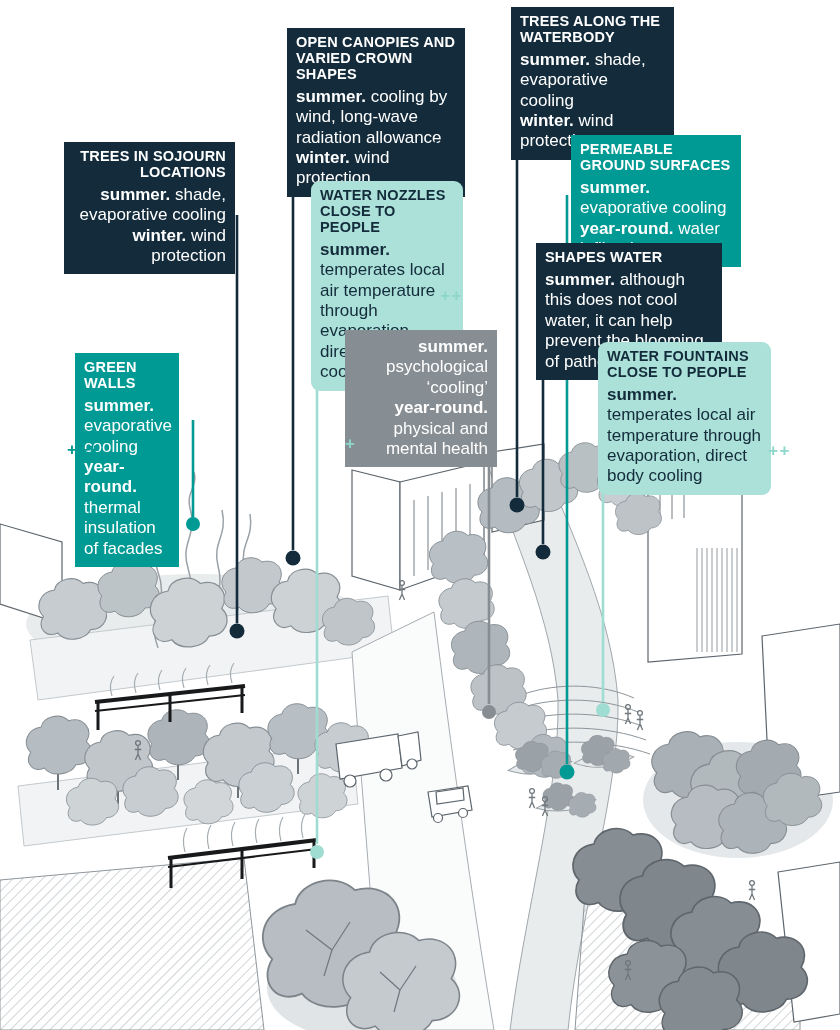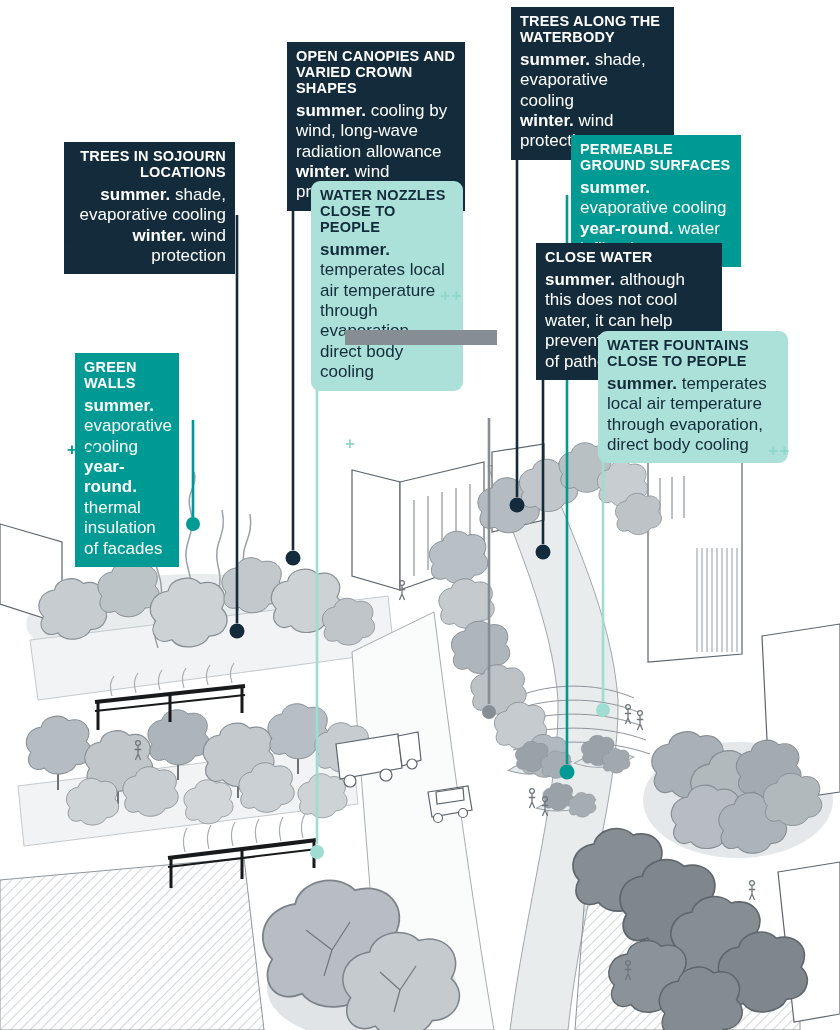--- a/index.html
+++ b/index.html
@@ -215,21 +215,21 @@
       <circle cx="293" cy="558" r="7.5" fill="#132b3b"></circle>
       <circle cx="317" cy="852" r="7" fill="#9fdcd2"></circle>
       <circle cx="489" cy="712" r="7" fill="#868d93"></circle>
       <circle cx="517" cy="505" r="7.5" fill="#132b3b"></circle>
       <circle cx="543" cy="552" r="7.5" fill="#132b3b"></circle>
       <circle cx="567" cy="772" r="7.5" fill="#009a94"></circle>
       <circle cx="603" cy="710" r="7" fill="#9fdcd2"></circle>
     </g>
   </svg>
 
-  <div class="callout theme-navy" style="left:287px;top:42px;width:178px">
+  <div class="callout theme-navy" style="left:287px;top:28px;width:178px">
     <div class="co-title">OPEN CANOPIES AND VARIED CROWN SHAPES</div>
     <div class="co-line"><b>summer.</b><span> cooling by wind, long-wave radiation allowance</span></div>
     <div class="co-line"><b>winter.</b><span> wind protection</span></div>
   </div>
   <div class="rating navy" style="left:287px;top:134px;width:178px;text-align:right">+++</div>
 
   <div class="callout theme-navy" style="left:511px;top:7px;width:163px">
     <div class="co-title">TREES ALONG THE WATERBODY</div>
     <div class="co-line"><b>summer.</b><span> shade, evaporative cooling</span></div>
     <div class="co-line"><b>winter.</b><span> wind protection</span></div>
@@ -250,34 +250,36 @@
   </div>
   <div class="rating teal" style="left:563px;top:212px;width:170px;text-align:right">+++</div>
 
   <div class="callout theme-mint" style="left:311px;top:181px;width:152px">
     <div class="co-title">WATER NOZZLES CLOSE TO PEOPLE</div>
     <div class="co-line"><b>summer.</b><span> temperates local air temperature through evaporation, direct body cooling</span></div>
   </div>
   <div class="rating mint" style="left:311px;top:286px;width:152px;text-align:right">++</div>
 
   <div class="callout theme-navy" style="left:536px;top:243px;width:186px">
-    <div class="co-title">CLOSE WATER</div>
+    <div class="co-title">SHAPES WATER</div>
     <div class="co-line"><b>summer.</b><span> although this does not cool water, it can help prevent the blooming of pathogens</span></div>
   </div>
 
   <div class="callout theme-teal" style="left:67px;top:353px;width:104px">
     <div class="co-title">GREEN WALLS</div>
     <div class="co-line"><b>summer.</b><span> evaporative cooling</span></div>
     <div class="co-line"><b>year-round.</b><span> thermal insulation of facades</span></div>
   </div>
   <div class="rating teal" style="left:67px;top:440px">+++</div>
 
   <div class="callout theme-gray align-right" style="left:345px;top:330px;width:152px">
+    <div class="co-line"><b>summer.</b><span> psychological ‘cooling’</span></div>
+    <div class="co-line"><b>year-round.</b><span> physical and mental health</span></div>
   </div>
   <div class="rating mint" style="left:345px;top:434px">+</div>
 
-  <div class="callout theme-mint" style="left:598px;top:331px;width:190px">
+  <div class="callout theme-mint" style="left:598px;top:342px;width:173px">
     <div class="co-title">WATER FOUNTAINS CLOSE TO PEOPLE</div>
     <div class="co-line"><b>summer.</b><span> temperates local air temperature through evaporation, direct body cooling</span></div>
   </div>
   <div class="rating mint" style="left:598px;top:441px;width:193px;text-align:right">++</div>
 
 </div>
 
 </body></html>

